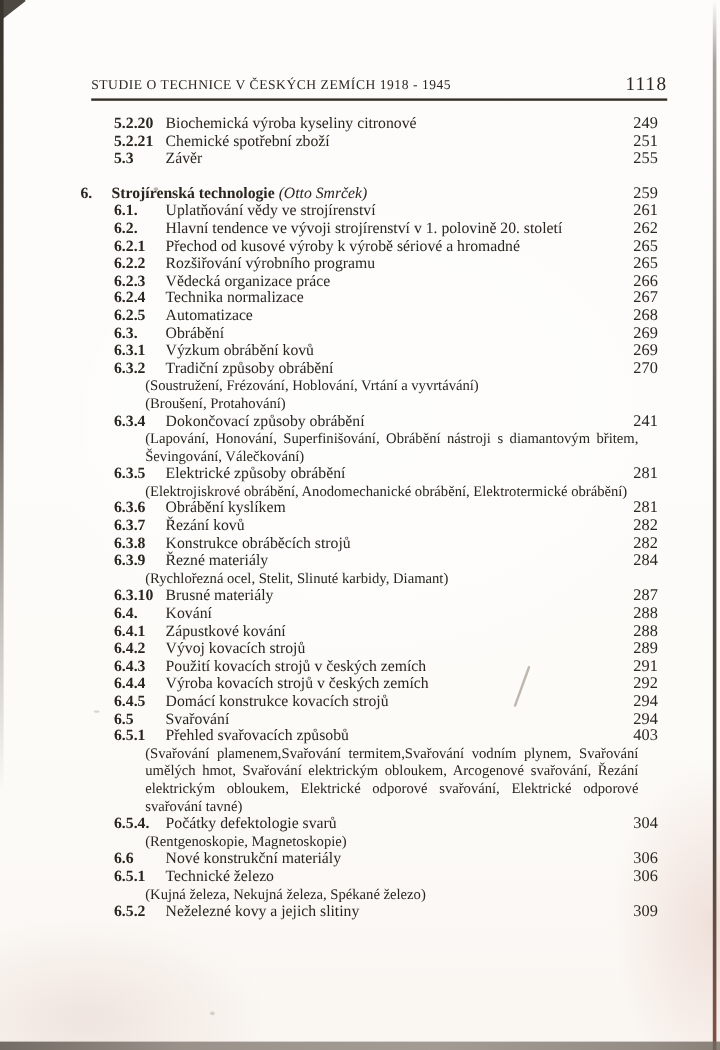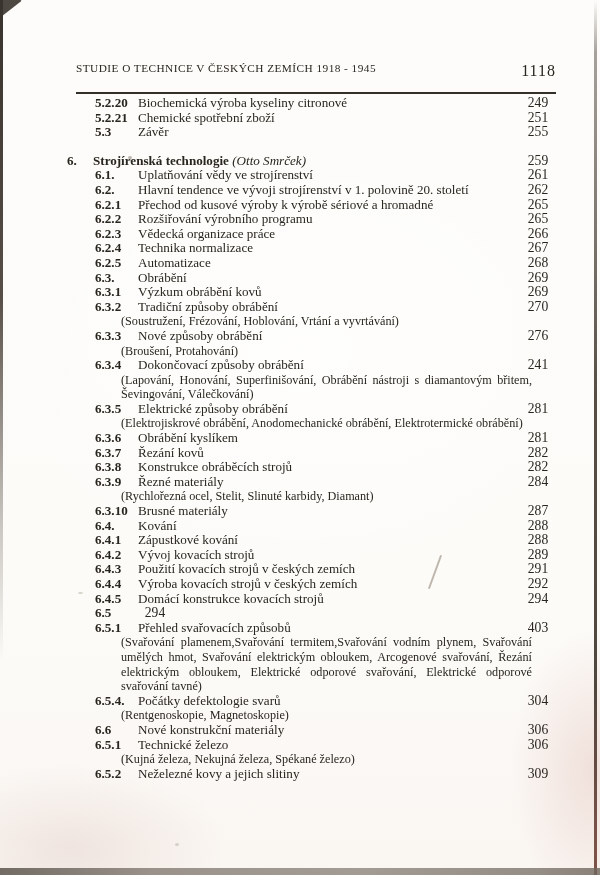--- a/index.html
+++ b/index.html
@@ -46,23 +46,23 @@
   .speck-1 { position: absolute; left: 128px; top: 156px; width: 4px; height: 3px; background: #8d857a; opacity: .6; border-radius: 50%; }
   .speck-2 { position: absolute; left: 78px; top: 592px; width: 5px; height: 2px; background: #b3aba0; opacity: .5; border-radius: 50%; }
   .speck-3 { position: absolute; left: 175px; top: 843px; width: 4px; height: 3px; background: #b8b0a5; opacity: .5; border-radius: 50%; }
 
   
   .header {
     position: absolute;
     left: 76px; right: 44px; top: 62px;
     display: flex;
     justify-content: space-between;
-    align-items: flex-start;
+    align-items: center;
     border-bottom: 2px solid #33302a;
-    padding-bottom: 12px;
+    padding-bottom: 2px;
   }
   .header .running-title {
     font-size: 11.3px;
     letter-spacing: 0.45px;
     white-space: nowrap;
   }
   .header .folio {
     font-size: 16px;
     letter-spacing: 1px;
   }
@@ -219,25 +219,20 @@
       </div>
       <div class="entry">
         <div class="row">
           <span class="num">6.3.2</span>
           <span class="title">Tradiční způsoby obrábění</span>
           <span class="page">270</span>
         </div>
         <div class="note">(Soustružení, Frézování, Hoblování, Vrtání a vyvrtávání)</div>
       </div>
       <div class="entry">
-        <div class="row">
-          <span class="num">6.3.3</span>
-          <span class="title">Nové způsoby obrábění</span>
-          <span class="page">276</span>
-        </div>
         <div class="note">(Broušení, Protahování)</div>
       </div>
       <div class="entry">
         <div class="row">
           <span class="num">6.3.4</span>
           <span class="title">Dokončovací způsoby obrábění</span>
           <span class="page">241</span>
         </div>
         <div class="note">(Lapování, Honování, Superfinišování, Obrábění nástroji s diamantovým břitem, Ševingování, Válečkování)</div>
       </div>
@@ -323,20 +318,21 @@
       <div class="entry">
         <div class="row">
           <span class="num">6.4.5</span>
           <span class="title">Domácí konstrukce kovacích strojů</span>
           <span class="page">294</span>
         </div>
       </div>
       <div class="entry">
         <div class="row">
           <span class="num">6.5</span>
+          <span class="title">Svařování</span>
           <span class="page">294</span>
         </div>
       </div>
       <div class="entry">
         <div class="row">
           <span class="num">6.5.1</span>
           <span class="title">Přehled svařovacích způsobů</span>
           <span class="page">403</span>
         </div>
         <div class="note">(Svařování plamenem,Svařování termitem,Svařování vodním plynem, Svařování umělých hmot, Svařování elektrickým obloukem, Arcogenové svařování, Řezání elektrickým obloukem, Elektrické odporové svařování, Elektrické odporové svařování tavné)</div>

